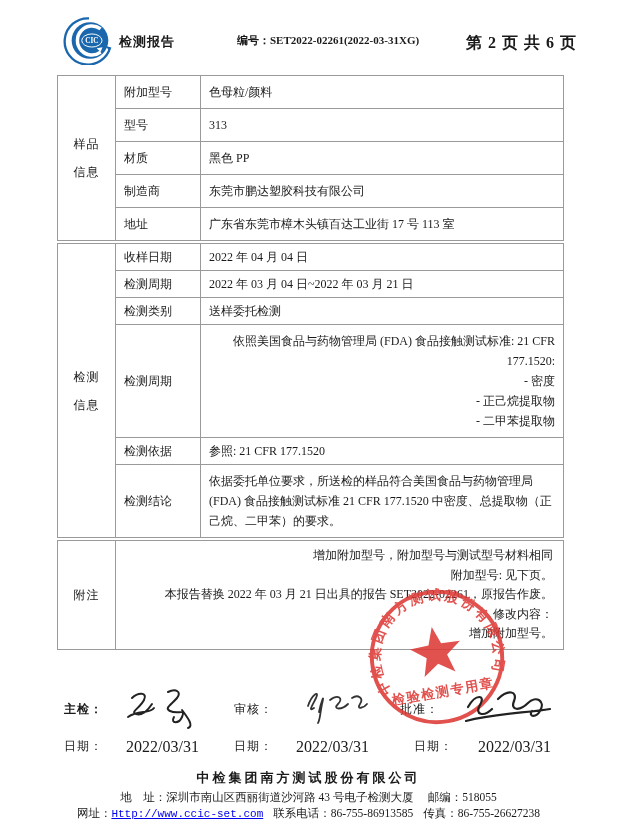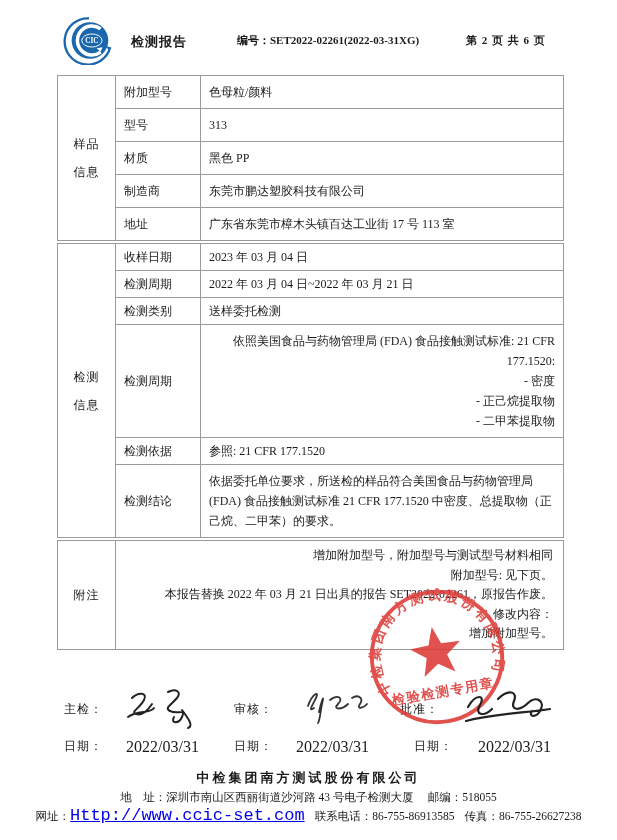--- a/index.html
+++ b/index.html
@@ -4,57 +4,57 @@
 <style>
   html,body{margin:0;padding:0;}
   body{
     width:617px;height:840px;background:#ffffff;position:relative;overflow:hidden;
     font-family:"Liberation Serif","DejaVu Serif",serif;color:#1a1a1a;
     -webkit-font-smoothing:antialiased;
   }
   .abs{position:absolute;}
   
   .logo{left:62px;top:16px;width:54px;height:49px;}
-  .hdr-title{left:131px;top:33px;font-size:13px;font-weight:bold;letter-spacing:1px;}
+  .hdr-title{left:119px;top:33px;font-size:13px;font-weight:bold;letter-spacing:1px;}
   .hdr-no{left:237px;top:33px;font-size:11px;font-weight:bold;}
-  .hdr-page{left:466px;top:33px;font-size:11px;font-weight:bold;letter-spacing:1px;white-space:nowrap;}
+  .hdr-page{left:466px;top:33px;font-size:16px;font-weight:bold;letter-spacing:1px;white-space:nowrap;}
   
   .tables{left:57px;top:75px;width:506px;}
   table{border-collapse:collapse;width:506px;table-layout:fixed;margin:0 0 2px 0;}
   td{border:1px solid #9a9a9a;font-size:12px;padding:2px 8px;vertical-align:middle;
      word-break:break-word;line-height:19px;}
   td.sec-label{text-align:center;padding:0;line-height:28px;letter-spacing:1px;}
   tr.r33 td{height:28px;}
   tr.r27 td{height:22px;}
   td.multiline{padding:6px 8px;line-height:20px;vertical-align:middle;}
   td.note-cell{padding:5px 10px;line-height:19.5px;}
   .line{margin:0;text-align:right;}
   
   .stamp{left:363px;top:583px;width:148px;height:148px;opacity:.88;
          transform:rotate(-10deg);z-index:5;}
   
   .sig-label{font-size:12px;letter-spacing:1px;white-space:nowrap;}
-  .lab-inspector{left:64px;top:701px;}
+  .lab-inspector{left:64px;top:701px;font-weight:bold;}
   .lab-reviewer{left:234px;top:701px;}
   .lab-approver{left:400px;top:701px;z-index:1;}
   .sig-svg{z-index:6;}
   .sig1{left:118px;top:684px;width:92px;height:46px;}
   .sig2{left:292px;top:682px;width:82px;height:44px;}
   .sig3{left:456px;top:680px;width:100px;height:50px;}
   .date-label{font-size:12px;letter-spacing:1px;}
   .date-val{font-size:16px;}
   .d1l{left:64px;top:738px;} .d1v{left:126px;top:738px;}
   .d2l{left:234px;top:738px;} .d2v{left:296px;top:738px;}
   .d3l{left:414px;top:738px;} .d3v{left:478px;top:738px;}
   
   .ftr{left:0;width:617px;text-align:center;}
   .ftr-company{top:769px;font-size:13px;font-weight:bold;letter-spacing:3px;}
   .ftr-address{top:790px;font-size:11.5px;}
   .ftr-contact{top:806px;font-size:11.5px;}
-  .ftr-link{color:#0000ee;font-family:"Liberation Mono","DejaVu Sans Mono",monospace;font-size:17px;}
+  .ftr-link{color:#0000ee;font-family:"Liberation Mono","DejaVu Sans Mono",monospace;font-size:11px;}
   .sp{display:inline-block;width:10px;}
 </style>
 </head>
 <body>
 
 <div>
 
   <svg class="abs logo" viewBox="0 0 56 50">
     <path d="M 28,2 A 24,24 0 1 0 50,32" fill="none" stroke="#1a67ad" stroke-width="2.4"></path>
     <path d="M 50,32 l -5,-1.5 l 4,5 z" fill="#1a67ad"></path>
@@ -111,21 +111,21 @@
           <col style="width:85px">
           <col style="width:363px">
         </colgroup>
       <tbody>
           <tr class="r27">
         <td class="sec-label" rowspan="6">
           <div>检测</div>
           <div>信息</div>
         </td>
         <td>收样日期</td>
-        <td>2023 年 03 月 04 日</td>
+        <td>2022 年 04 月 04 日</td>
       </tr>
       <tr class="r27">
         <td>检测周期</td>
         <td>2022 年 03 月 04 日~2022 年 03 月 21 日</td>
       </tr>
       <tr class="r27">
         <td>检测类别</td>
         <td>送样委托检测</td>
       </tr>
       <tr>

